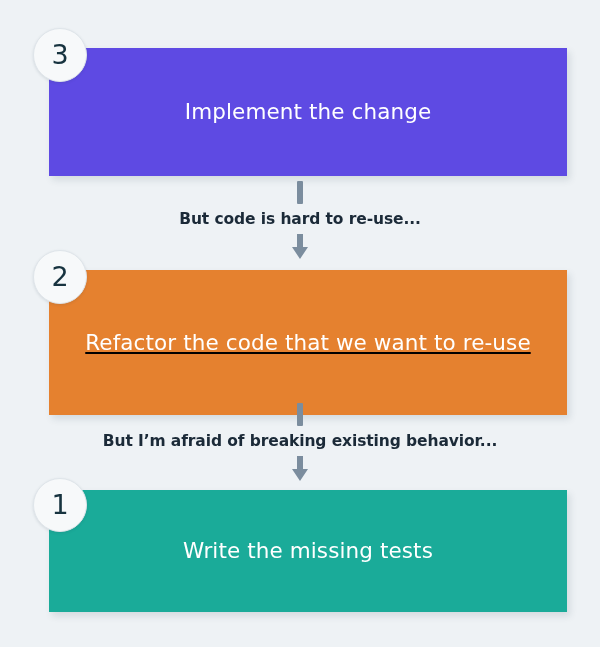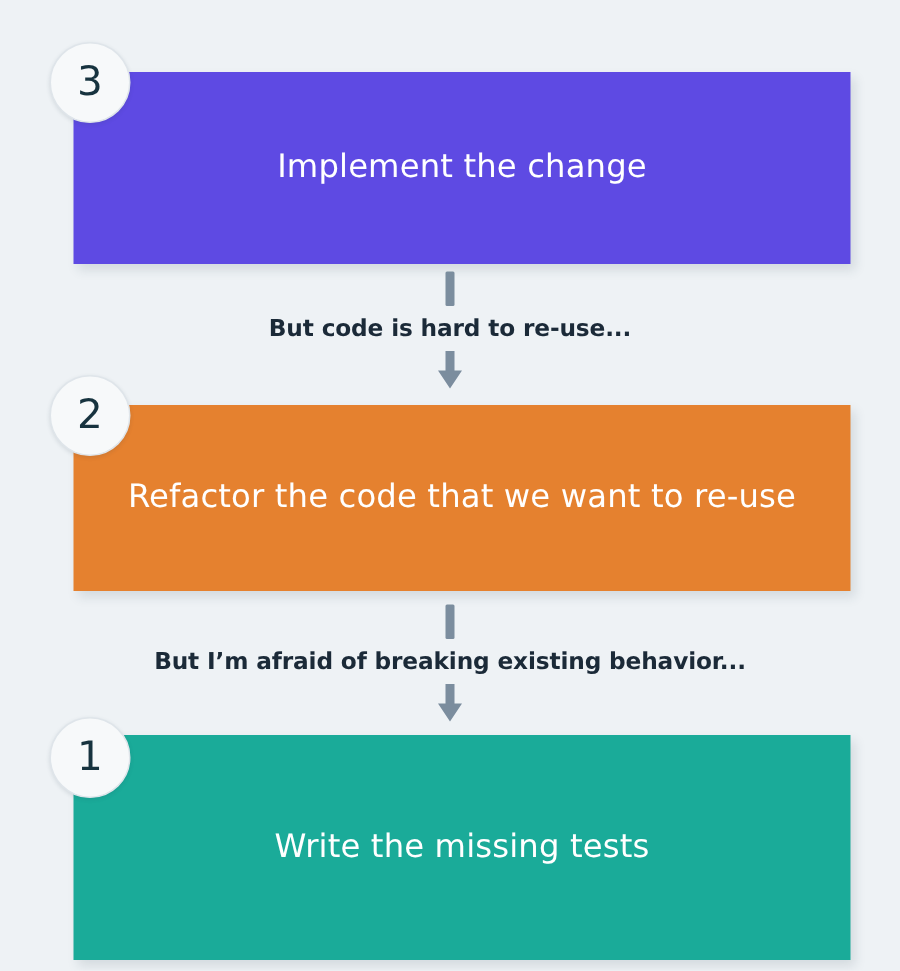--- a/index.html
+++ b/index.html
@@ -42,26 +42,27 @@
     padding: 0 26px;
   }
 
   #step-implement {
     top: 48px;
     height: 128px;
     background: #5e4ae3;
   }
   #step-refactor {
     top: 270px;
-    height: 124px;
+    height: 145px;
     background: #e5812f;
+    text-decoration: underline;
   }
   #step-tests {
     top: 490px;
-    height: 150px;
+    height: 122px;
     background: #1aab99;
   }
 
   
   .badge {
     position: absolute;
     left: 33px;
     width: 52px;
     height: 52px;
     border-radius: 50%;

